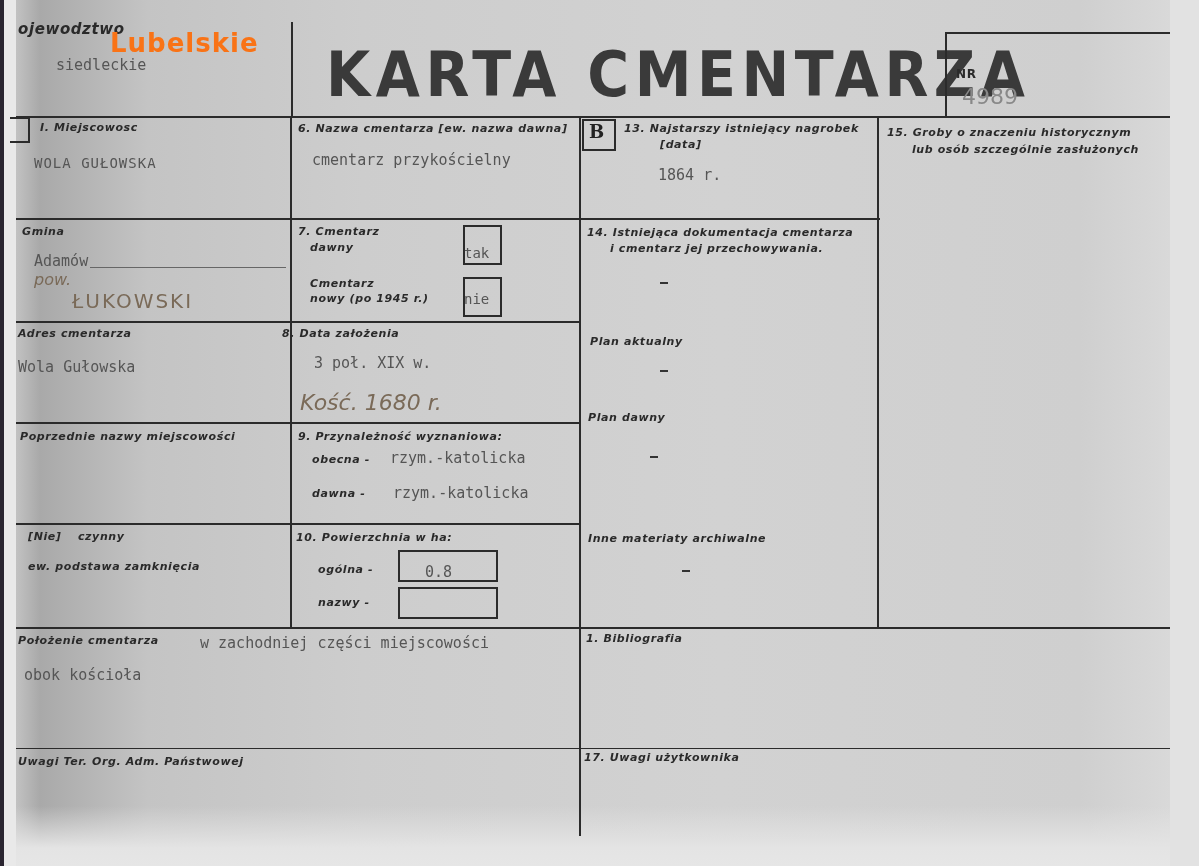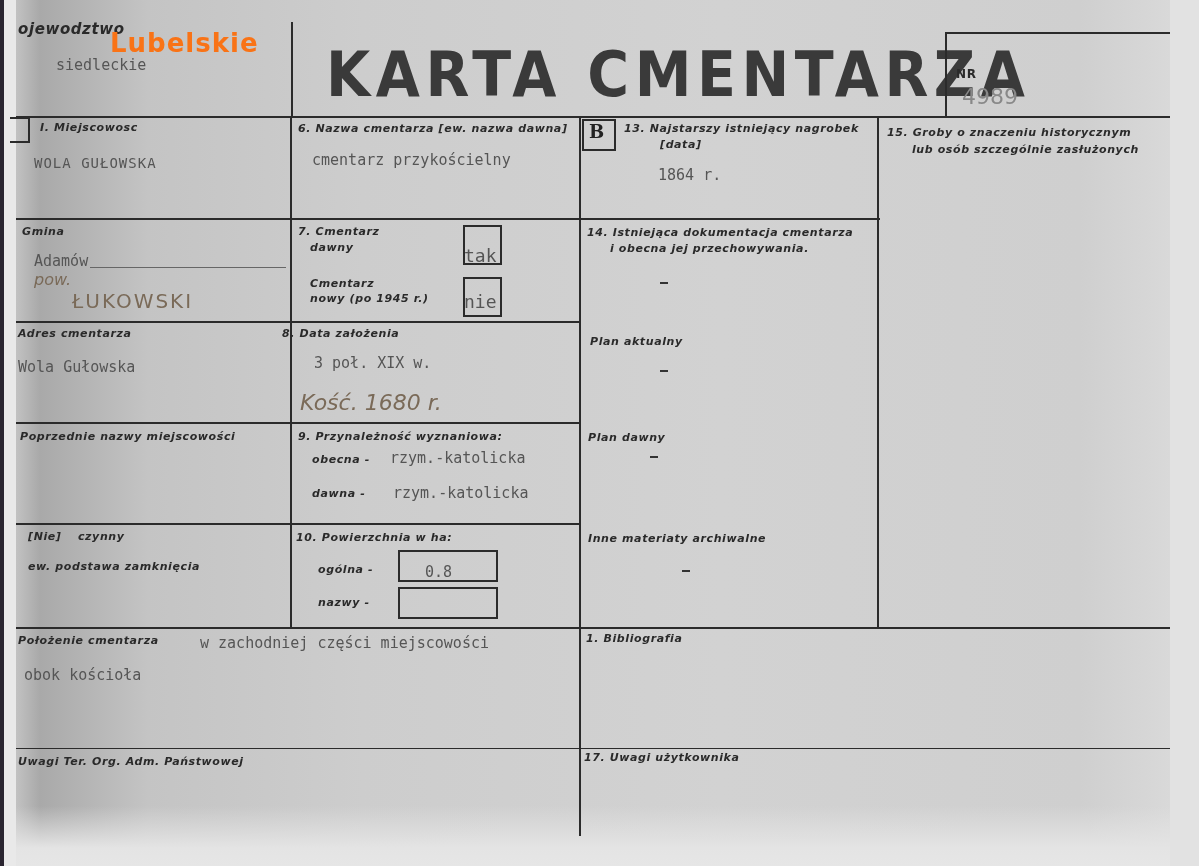--- a/index.html
+++ b/index.html
@@ -39,21 +39,21 @@
   }
   .stamp {
     position:absolute; left:110px; top:28px; font-family:"DejaVu Sans", sans-serif; font-weight:bold;
     font-size:26px; color:#f97316; letter-spacing:1px;
   }
   .box { position:absolute; border:2px solid #2b2b2b; }
   .boxletter {
     position:absolute; font-family:"DejaVu Serif", serif; font-weight:bold; font-size:18px; color:#222;
   }
   .dash { position:absolute; width:8px; height:2px; background:#333; }
-  .inbox { position:absolute; font-family:"DejaVu Sans Mono", monospace; font-size:18px; color:#555; }
+  .inbox { position:absolute; font-family:"DejaVu Sans Mono", monospace; font-size:14px; color:#555; }
 </style>
 </head>
 <body>
 
 <div class="paper"></div>
 <div class="leftstrip"></div>
 <div class="rightstrip"></div>
 
 <div class="lbl" style="left:18px;top:20px;font-size:15px;">ojewodztwo</div>
 <div class="stamp">Lubelskie</div>
@@ -126,27 +126,27 @@
 <div class="lbl" style="left:318px;top:596px;">nazwy -</div>
 <div class="box" style="left:398px;top:587px;width:96px;height:28px;"></div>
 
 <div class="box" style="left:582px;top:119px;width:30px;height:28px;"></div>
 <div class="boxletter" style="left:589px;top:121px;">B</div>
 <div class="lbl" style="left:624px;top:122px;">13. Najstarszy istniejący nagrobek</div>
 <div class="lbl" style="left:660px;top:138px;">[data]</div>
 <div class="type" style="left:658px;top:166px;">1864 r.</div>
 
 <div class="lbl" style="left:587px;top:226px;">14. Istniejąca dokumentacja cmentarza</div>
-<div class="lbl" style="left:610px;top:242px;">i obecna jej przechowywania.</div>
+<div class="lbl" style="left:610px;top:242px;">i cmentarz jej przechowywania.</div>
 <div class="dash" style="left:660px;top:282px;"></div>
 
 <div class="lbl" style="left:590px;top:335px;">Plan aktualny</div>
 <div class="dash" style="left:660px;top:370px;"></div>
 
-<div class="lbl" style="left:588px;top:431px;">Plan dawny</div>
+<div class="lbl" style="left:588px;top:411px;">Plan dawny</div>
 <div class="dash" style="left:650px;top:456px;"></div>
 
 <div class="lbl" style="left:588px;top:532px;">Inne materiaty archiwalne</div>
 <div class="dash" style="left:682px;top:570px;"></div>
 
 <div class="lbl" style="left:887px;top:126px;">15. Groby o znaczeniu historycznym</div>
 <div class="lbl" style="left:912px;top:143px;">lub osób szczególnie zasłużonych</div>
 
 <div class="lbl" style="left:18px;top:634px;">Położenie cmentarza</div>
 <div class="type" style="left:200px;top:634px;">w zachodniej części miejscowości</div>

